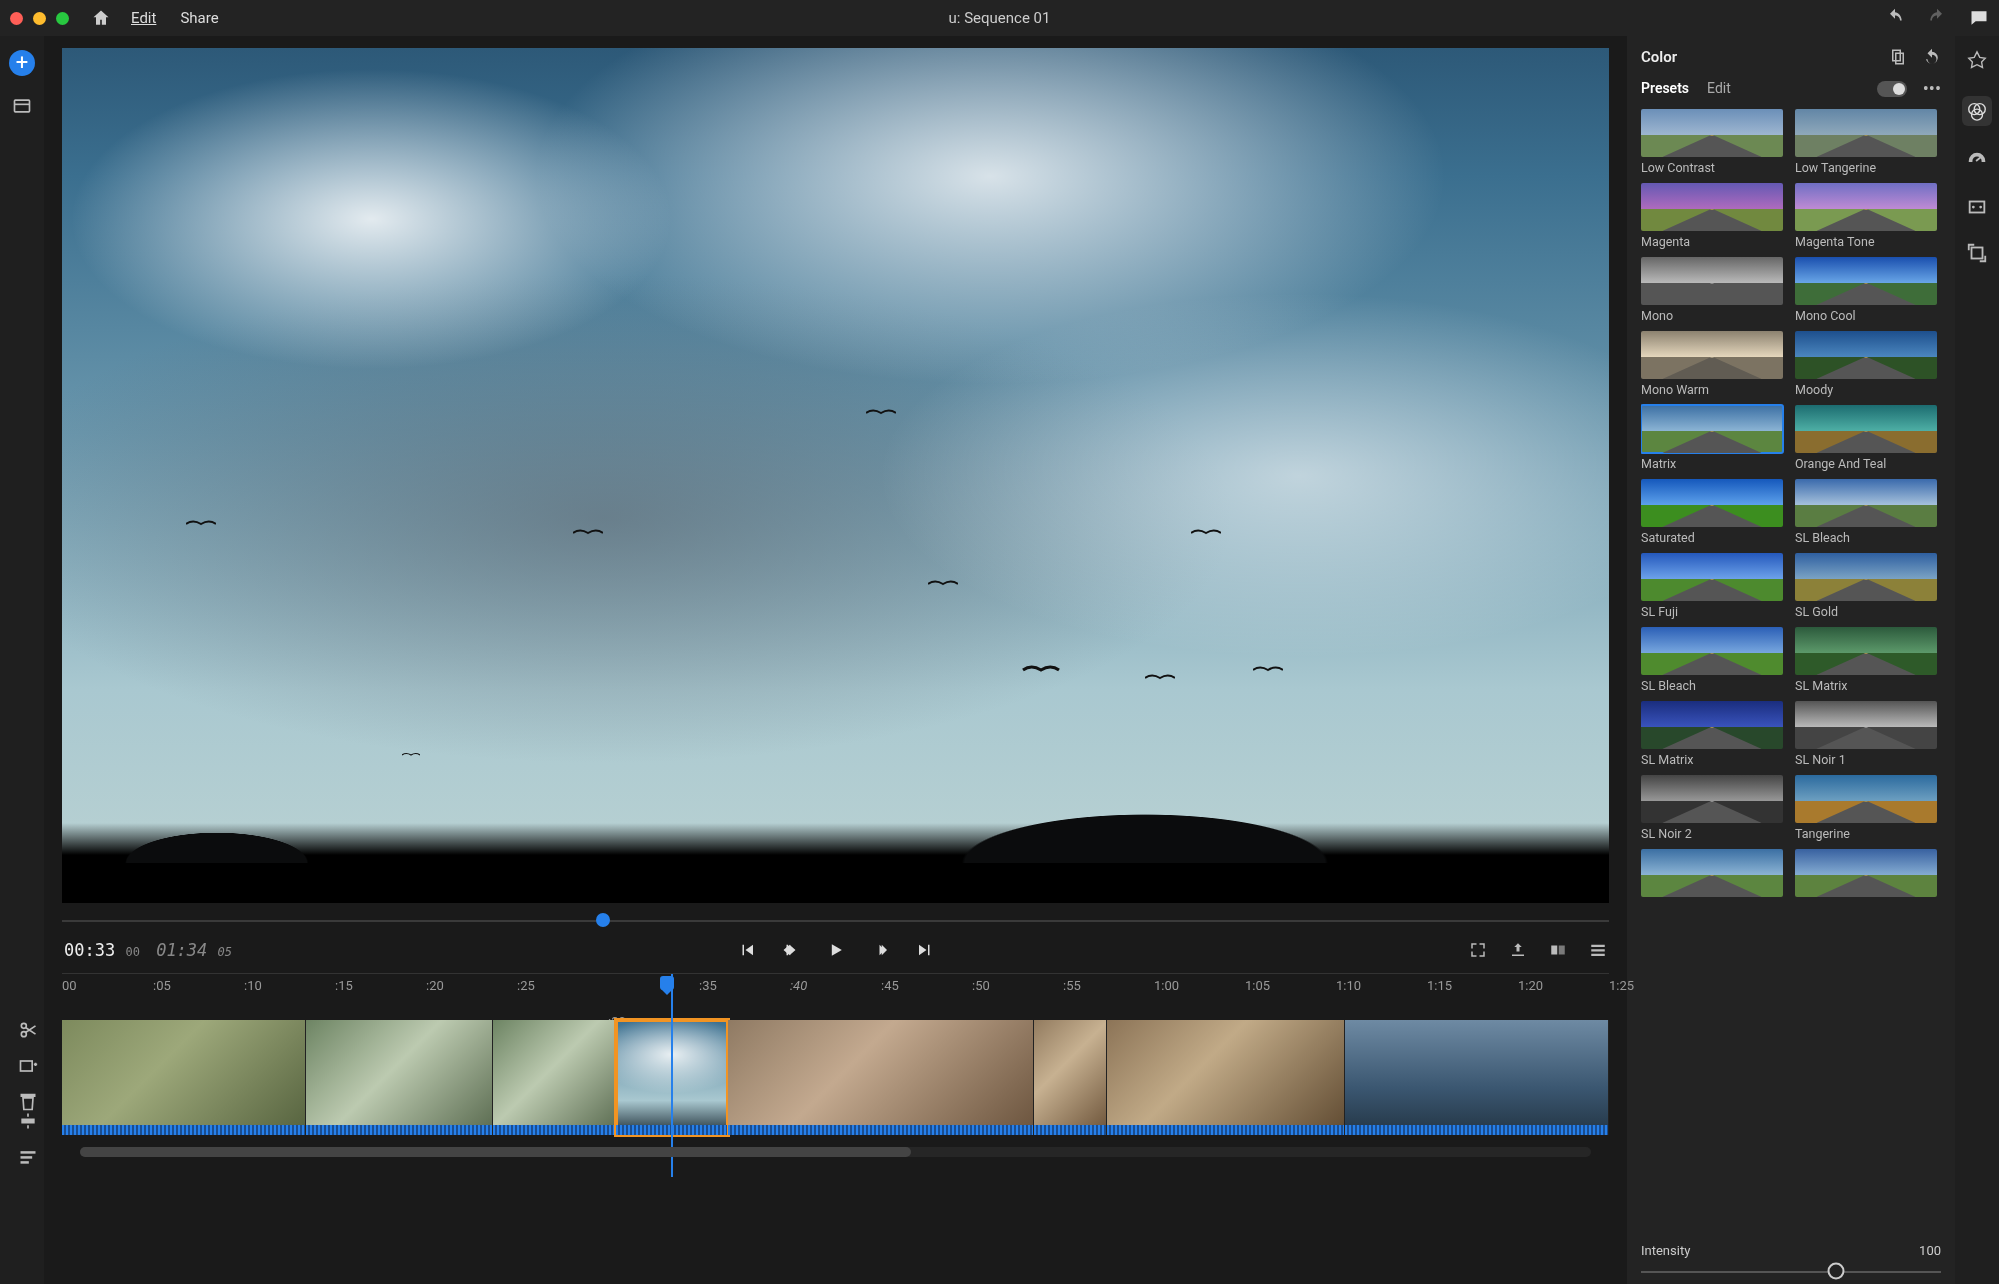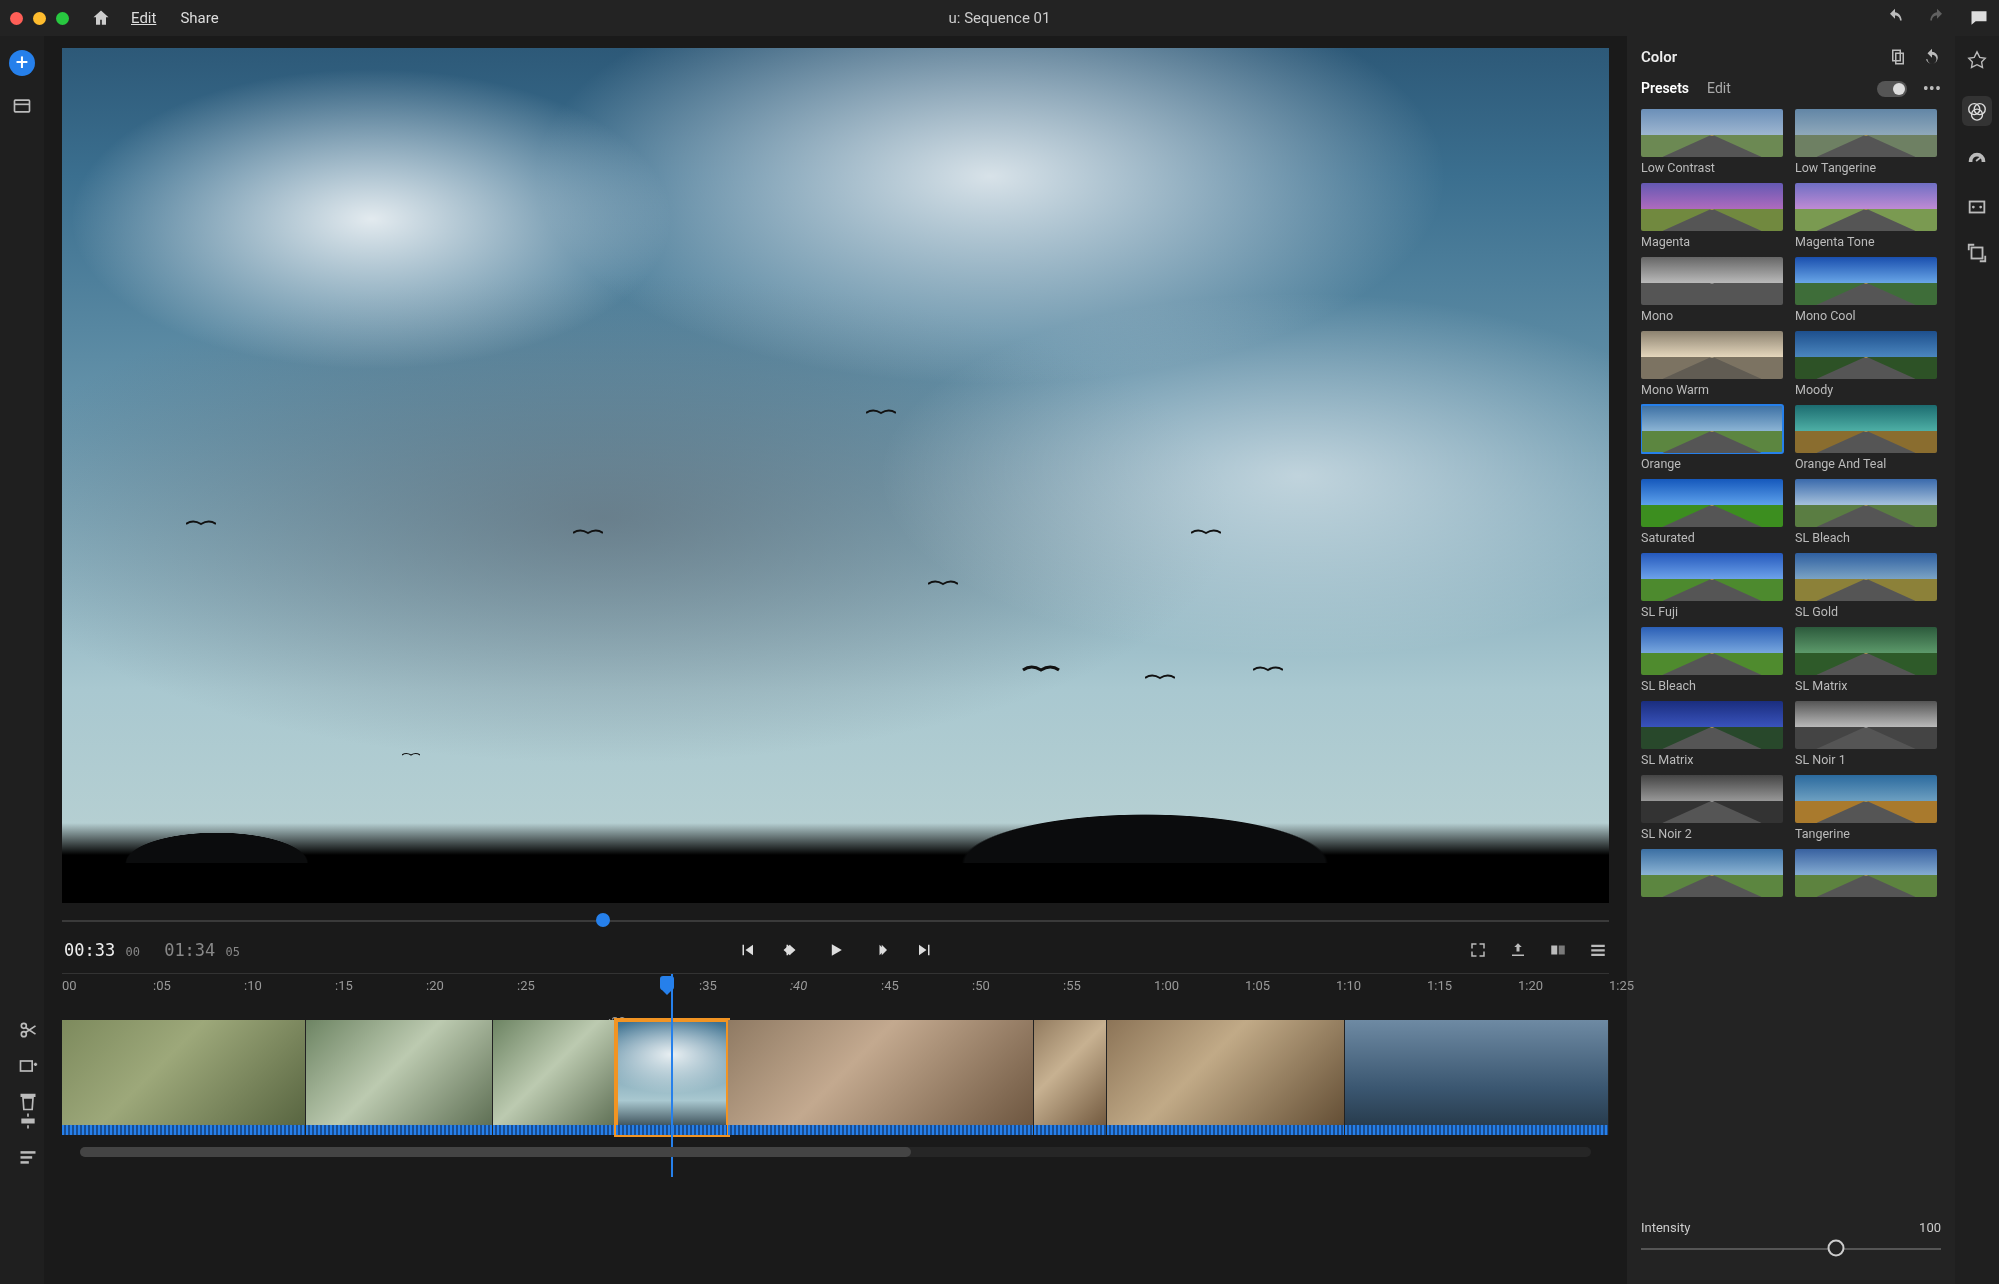--- a/index.html
+++ b/index.html
@@ -63,21 +63,21 @@
   .bird{position:absolute;width:30px;height:12px;}
   .bird svg{width:100%;height:100%;}
   
   .scrub{position:relative;height:14px;margin:10px 18px 0 18px;}
   .scrub-line{position:absolute;top:50%;left:0;right:0;height:2px;background:#3a3a3a;}
   .scrub-dot{position:absolute;top:50%;transform:translate(-50%,-50%);width:14px;height:14px;border-radius:50%;background:#2680eb;}
   
   .playrow{height:46px;display:flex;align-items:center;padding:0 20px;position:relative;}
   .timecode{font-family:monospace;font-size:17px;}
   .timecode .frames{font-size:12px;color:#888;}
-  .timecode .dur{color:#888;margin-left:14px;}
+  .timecode .dur{color:#888;margin-left:6px;font-style:italic;}
   .play-controls{position:absolute;left:50%;transform:translateX(-50%);display:flex;gap:26px;align-items:center;}
   .pc-btn{cursor:pointer;}
   .pc-btn svg{fill:#ddd;}
   .play-right{position:absolute;right:20px;display:flex;gap:22px;align-items:center;}
   
   .ruler{height:46px;position:relative;margin:0 18px;border-top:1px solid #333;}
   .tick{position:absolute;top:4px;font-size:13px;color:#999;}
   .playhead-ruler{position:absolute;top:2px;width:14px;height:14px;background:#2680eb;border-radius:3px;transform:translateX(-50%);}
   .playhead-ruler::after{content:"";position:absolute;left:50%;top:13px;transform:translateX(-50%);border:6px solid transparent;border-top-color:#2680eb;}
   
@@ -132,21 +132,21 @@
   }
   .road::after{content:"";position:absolute;left:50%;bottom:0;width:70%;height:45%;
     transform:translateX(-50%);
     background:linear-gradient(180deg,transparent 0%,#555 0%);
     clip-path:polygon(48% 0,52% 0,100% 100%,0 100%);
   }
   .road .lane{position:absolute;left:50%;bottom:0;width:3px;height:45%;background:#e2c24a;transform:translateX(-50%);}
   .road.mono{filter:grayscale(1);}
   .road.monowarm{filter:grayscale(.75) sepia(.4);}
   
-  .intensity{padding:8px 0 29px 0;margin-top:16px;}
+  .intensity{padding:8px 0 6px 0;margin-top:16px;}
   .int-row{display:flex;justify-content:space-between;font-size:13px;color:#ccc;margin-bottom:6px;}
   .slider{position:relative;height:14px;}
   .slider .track{position:absolute;left:0;right:0;top:50%;height:2px;background:#555;}
   .slider .knob2{position:absolute;top:50%;transform:translate(-50%,-50%);width:13px;height:13px;border-radius:50%;border:2px solid #ccc;background:#232323;}
   
   .presets::-webkit-scrollbar{width:6px;}
   .presets::-webkit-scrollbar-thumb{background:#555;border-radius:3px;}
   
   svg{display:block;}
 </style>
@@ -485,21 +485,21 @@
         <div class="preset">
           <div class="thumb road" style="--sky1: #1d4f8d; --sky2: #4c87bf; --grass: #2d5226;">
             <div class="lane"></div>
           </div>
           <div class="label">Moody</div>
         </div>
         <div class="preset selected">
           <div class="thumb road" style="--sky1: #3b6fa3; --sky2: #8db5d5; --grass: #5c8640;">
             <div class="lane"></div>
           </div>
-          <div class="label">Orange</div>
+          <div class="label">Matrix</div>
         </div>
         <div class="preset">
           <div class="thumb road" style="--sky1: #1c6c70; --sky2: #4fb0a6; --grass: #8a6d2f;">
             <div class="lane"></div>
           </div>
           <div class="label">Orange And Teal</div>
         </div>
         <div class="preset">
           <div class="thumb road" style="--sky1: #1558bc; --sky2: #5ea2ec; --grass: #3c8e1f;">
             <div class="lane"></div>

